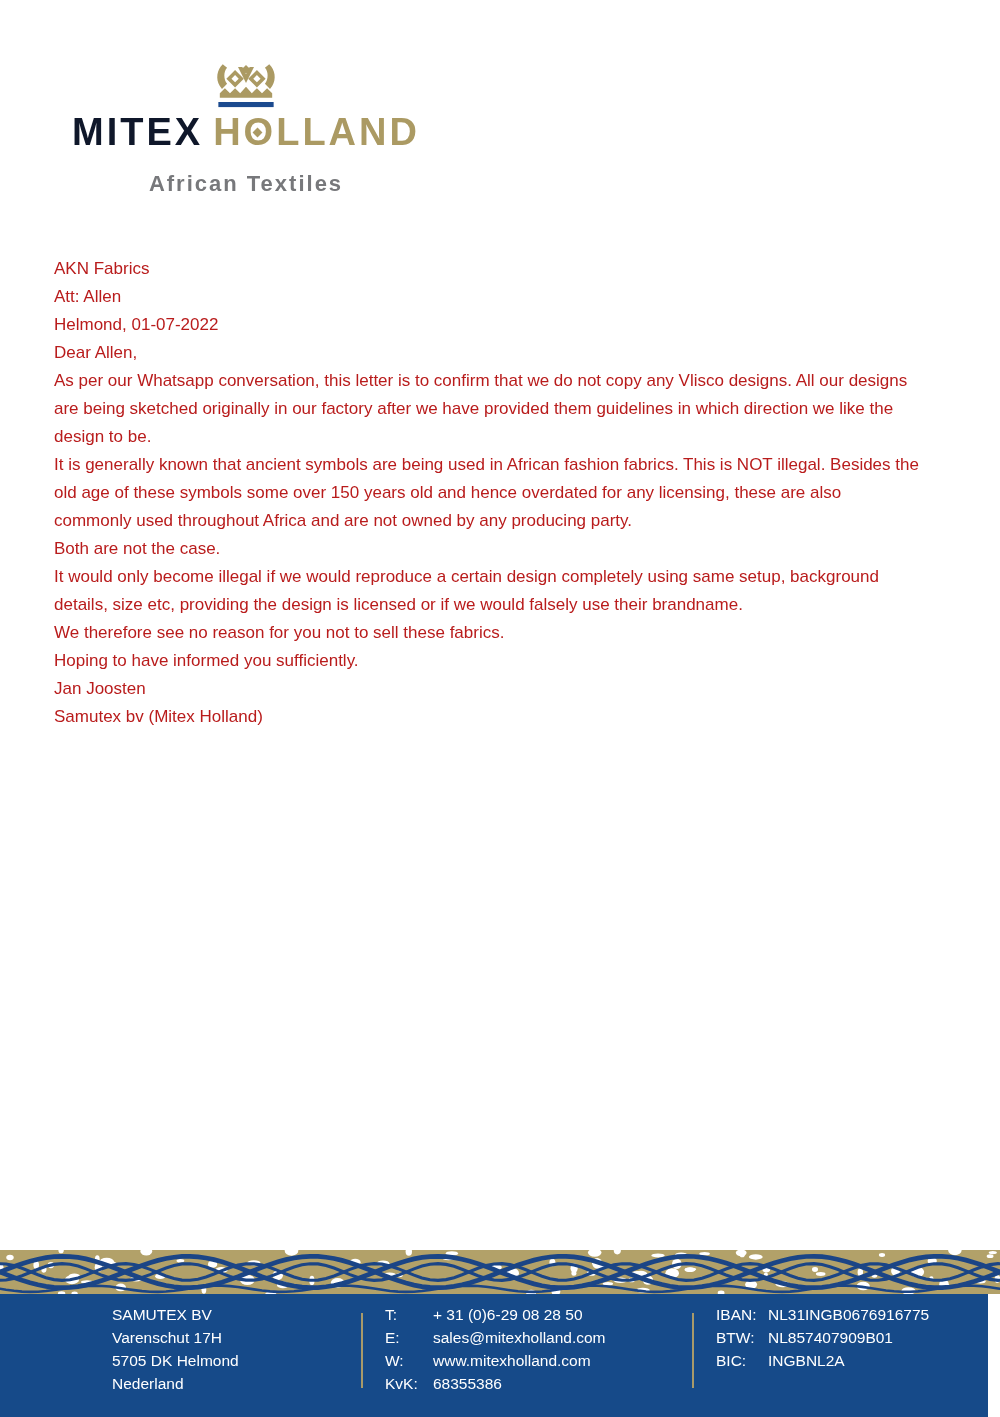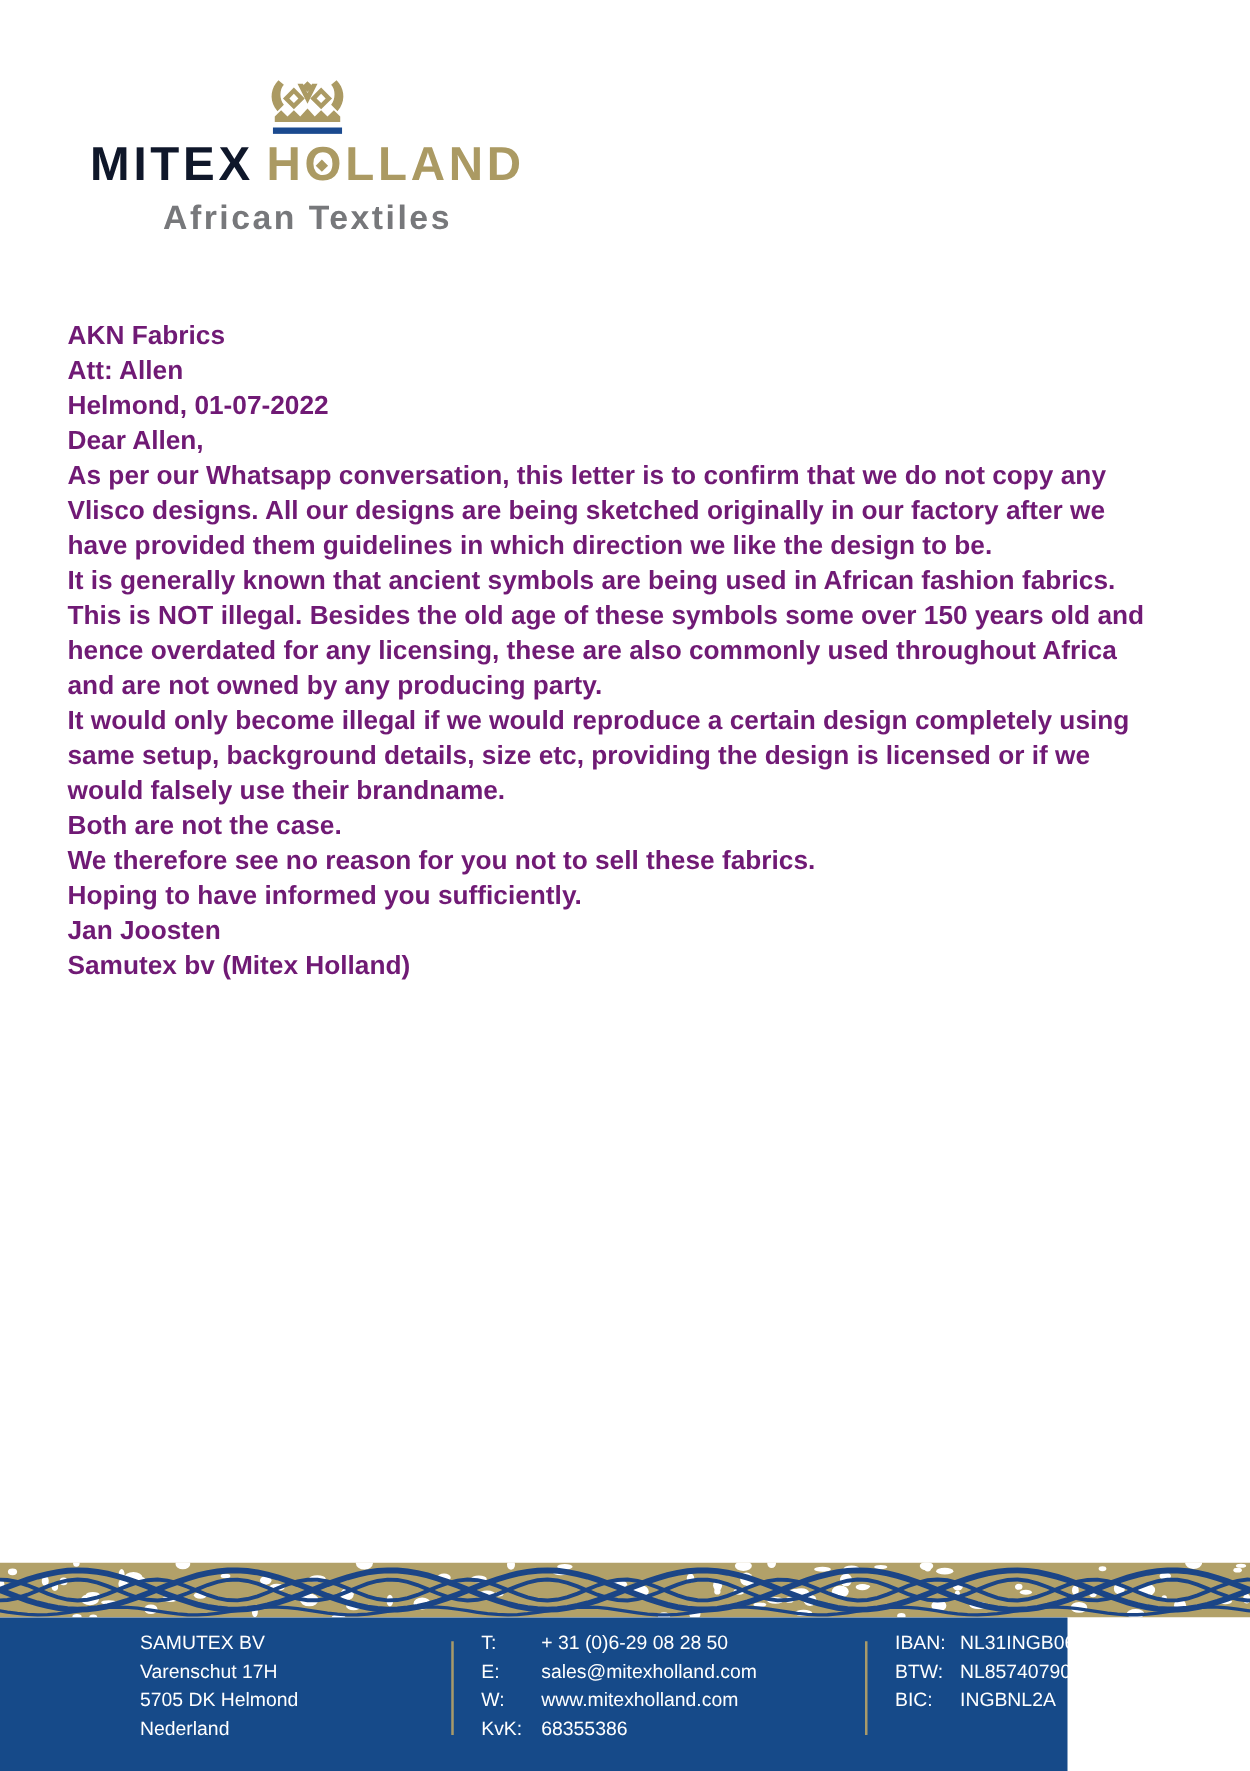--- a/index.html
+++ b/index.html
@@ -7,43 +7,43 @@
         font-family:"Liberation Sans","DejaVu Sans",sans-serif;}
 
   
   .logo{position:absolute;left:63px;top:64px;width:366px;text-align:center;}
   .crown{display:block;margin:0 auto 5px auto;}
   .wordmark{font-size:38px;font-weight:700;letter-spacing:3px;line-height:38px;white-space:nowrap;}
   .mitex{color:#0f172a;}
   .holland{color:#ab9a63;margin-left:10px;position:relative;display:inline-block;}
   .o-dot{position:absolute;left:41px;top:16px;width:7px;height:7px;background:#ab9a63;
          transform:rotate(45deg);}
-  .tagline{margin-top:8px;font-size:27px;font-weight:700;letter-spacing:2px;color:#77787b;}
-
-  
-  .letter{position:absolute;left:54px;top:255px;width:868px;font-size:21px;line-height:28px;
-          color:#701a75;font-weight:bold;}
+  .tagline{margin-top:20px;font-size:22px;font-weight:700;letter-spacing:2px;color:#77787b;}
+
+  
+  .letter{position:absolute;left:54px;top:255px;width:868px;font-size:17px;line-height:28px;
+          color:#b91c1c;}
   .letter p,.letter .block{margin:0;}
   .pline{display:block;}
   .mb-recipient{margin-bottom:26px;}
   .mb-date{margin-bottom:47px;}
   .mb-salutation{margin-bottom:23px;}
   .mb-p1{margin-bottom:16px;}
   .mb-p2{margin-bottom:17px;}
   .mb-p3{margin-bottom:18px;}
   .mb-p4{margin-bottom:21px;}
   .mb-p5{margin-bottom:25px;}
   .mb-p6{margin-bottom:20px;}
 
   
   .band{position:absolute;left:0;top:1250px;width:1000px;height:44px;}
   .band svg{display:block;width:1000px;height:44px;}
 
   
-  .footer{position:absolute;left:0;top:1294px;width:854px;height:123px;background:#164a89;
+  .footer{position:absolute;left:0;top:1294px;width:988px;height:123px;background:#164a89;
           color:#ffffff;font-size:15.5px;}
   .fcol{position:absolute;top:9px;line-height:23px;white-space:nowrap;}
   .fcol-address{left:112px;}
   .fcol-contact{left:385px;}
   .fcol-bank{left:716px;}
   .fdivider{position:absolute;top:19px;width:2px;height:75px;background:#a89a6a;}
   .fdivider-1{left:361px;}
   .fdivider-2{left:692px;}
   .flabel{display:inline-block;min-width:48px;}
   .fcol-bank .flabel{min-width:52px;}
@@ -82,22 +82,22 @@
 
     <div class="block mb-salutation">Dear Allen,</div>
 
     <p class="mb-p1">
       <span class="pline">As per our Whatsapp conversation, this letter is to confirm that we do not copy any Vlisco designs. All our designs are being sketched originally in our factory after we have provided them guidelines in which direction we like the design to be.</span>
     </p>
 
 
     <p class="mb-p3">
       <span class="pline">It is generally known that ancient symbols are being used in African fashion fabrics. This is NOT illegal. Besides the old age of these symbols some over 150 years old and hence overdated for any licensing, these are also commonly used throughout Africa and are not owned by any producing party.</span>
+      <span class="pline">Both are not the case.</span>
       <span class="pline">It would only become illegal if we would reproduce a certain design completely using same setup, background details, size etc, providing the design is licensed or if we would falsely use their brandname.</span>
-      <span class="pline">Both are not the case.</span>
     </p>
 
     <p class="mb-p4">We therefore see no reason for you not to sell these fabrics.</p>
 
     <p class="mb-p5">Hoping to have informed you sufficiently.</p>
 
 
     <div class="block">
       <span class="pline">Jan Joosten</span>
       <span class="pline">Samutex bv (Mitex Holland)</span>

